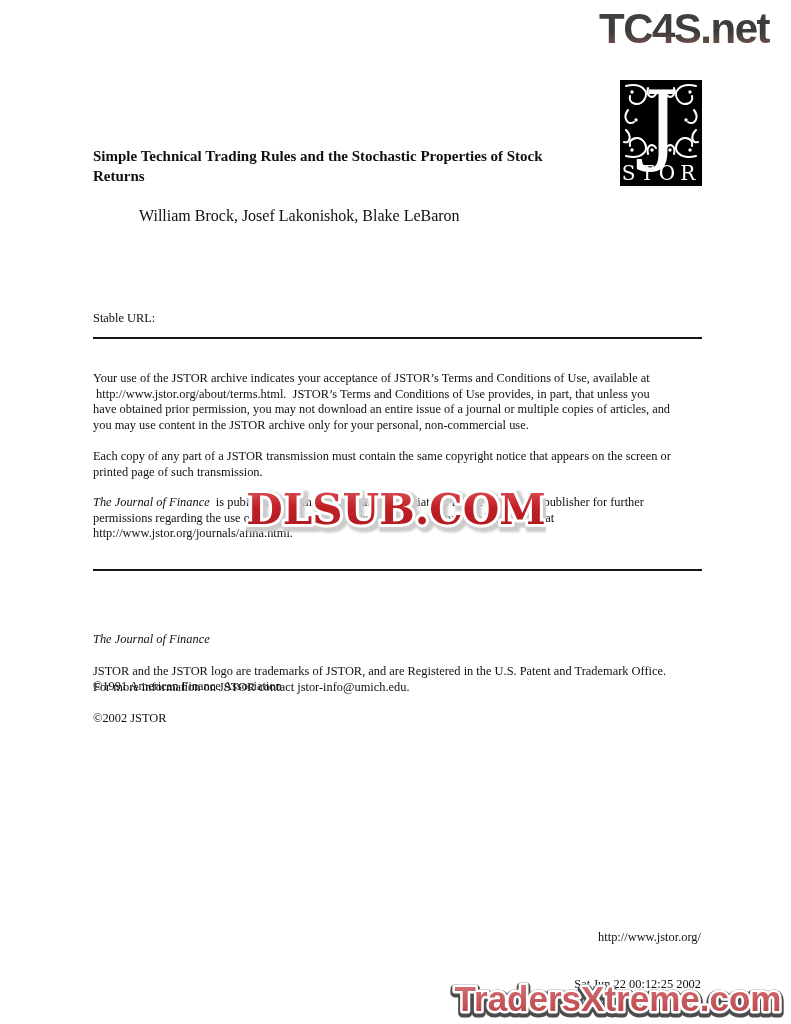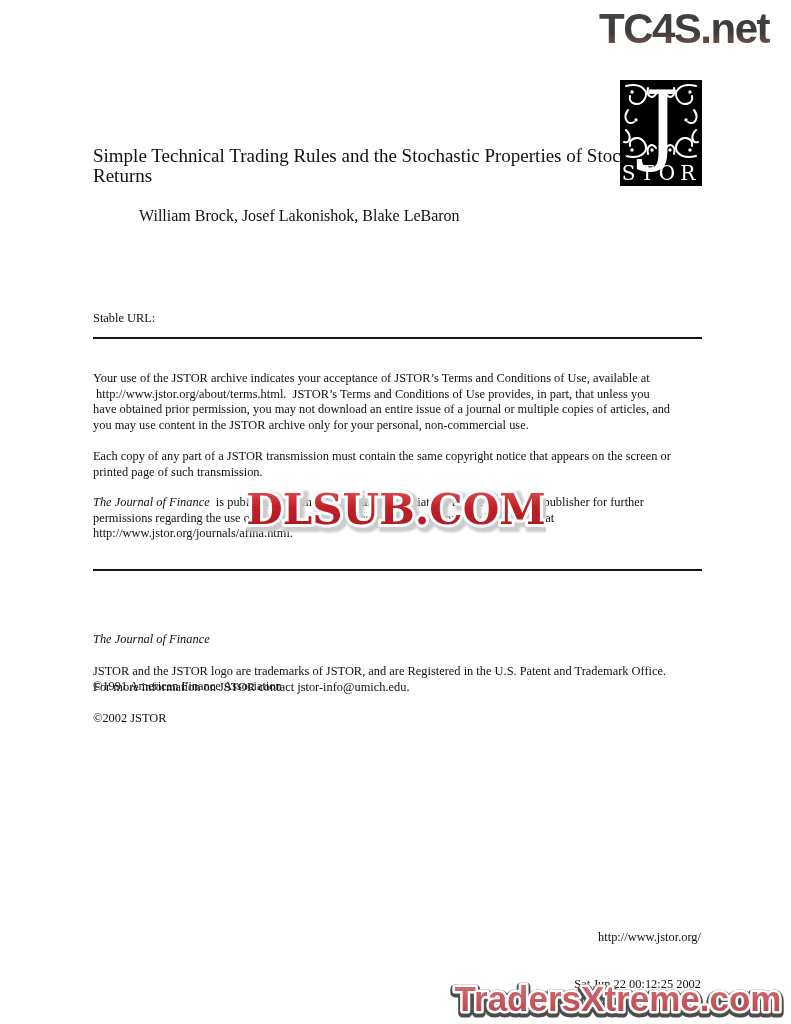--- a/index.html
+++ b/index.html
@@ -2,21 +2,21 @@
 <html><head>
 <meta charset="utf-8">
 <style>
   html,body{margin:0;padding:0;background:#888;}
   .page{
     position:relative;width:791px;height:1024px;background:#ffffff;
     overflow:hidden;font-family:"Liberation Serif",serif;color:#101010;
     margin:0 auto;
   }
   .t{position:absolute;white-space:pre;font-size:12.4px;line-height:15.6px;}
-  .title{font-weight:normal;font-size:19px;line-height:20px;}
+  .title{font-weight:bold;font-size:15px;line-height:20px;}
   .byline{font-size:16px;line-height:17px;}
   .em{font-style:italic;}
   .rule{position:absolute;height:2px;background:#161616;}
   .footer{text-align:right;}
   svg text{user-select:none;}
   .wm{position:absolute;}
 </style>
 </head>
 <body>
 

